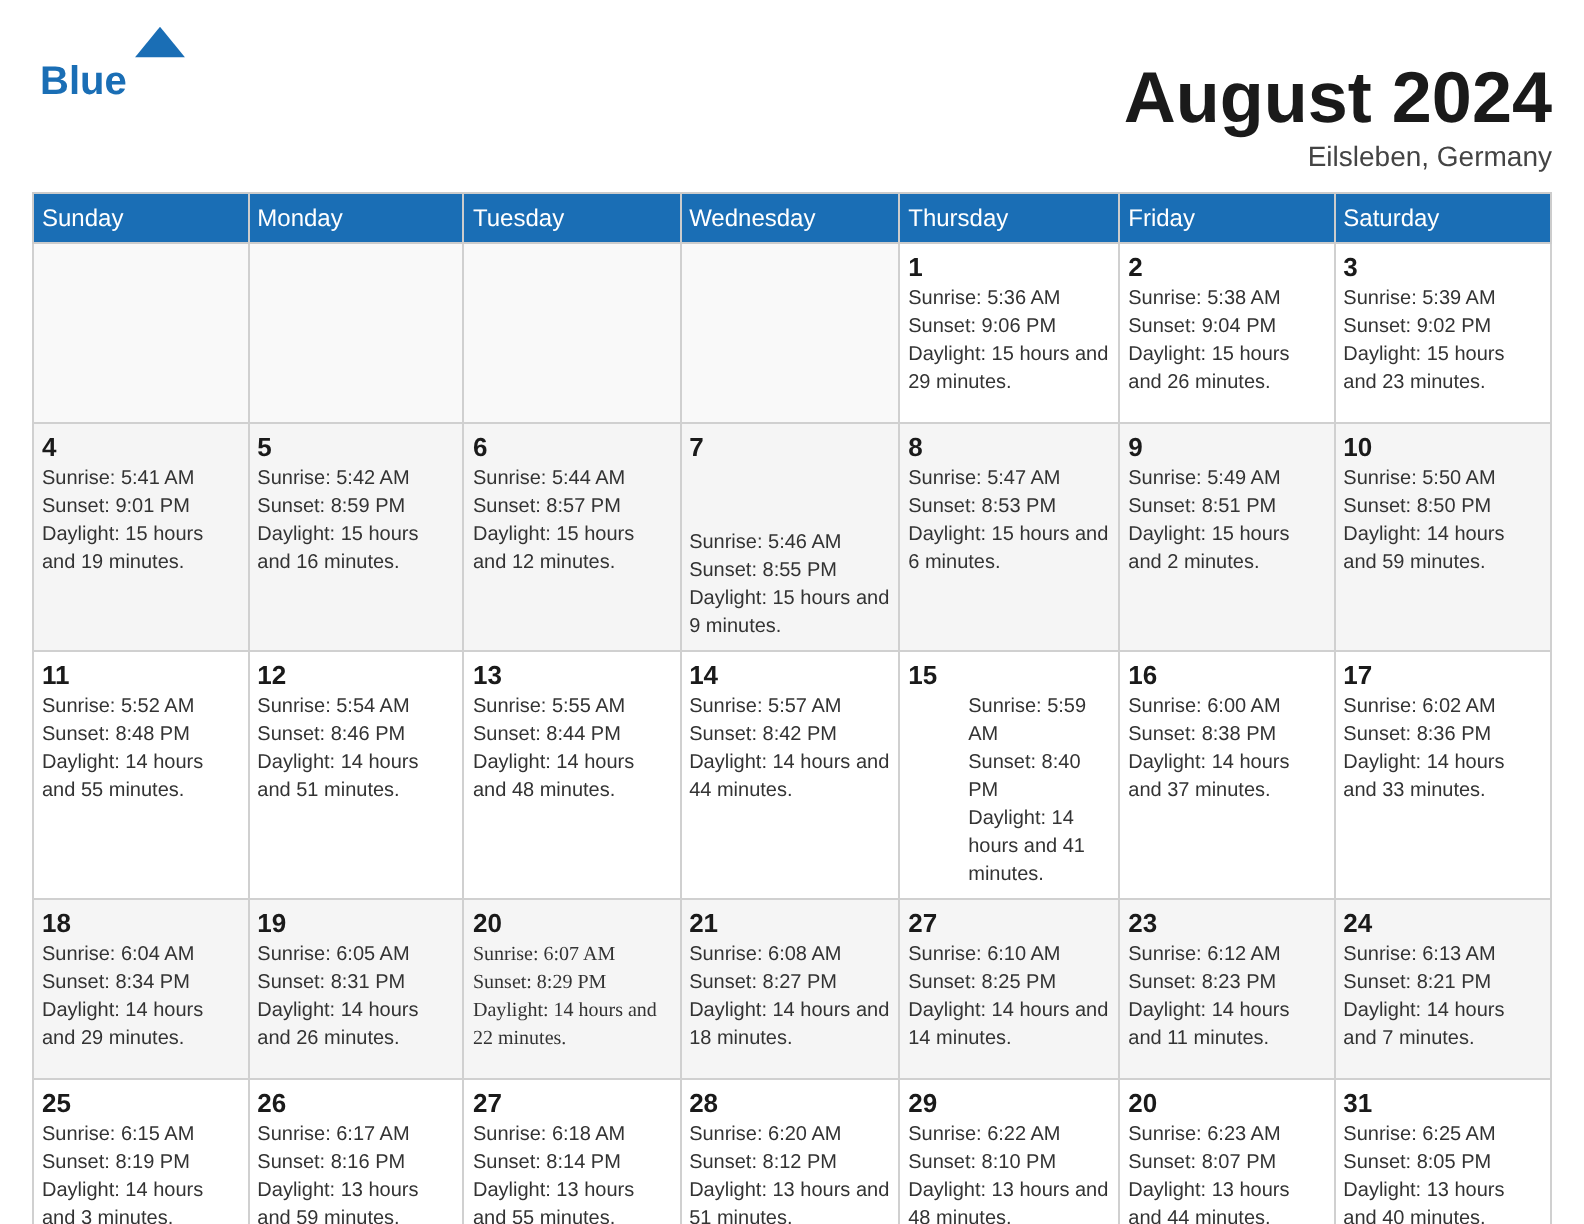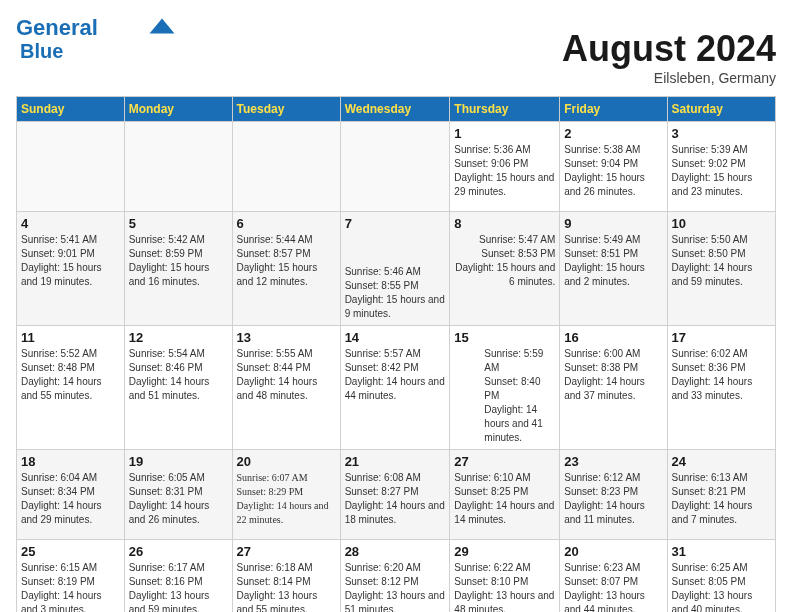--- a/index.html
+++ b/index.html
@@ -47,25 +47,25 @@
       font-size: 14px;
       color: #444;
     }
     table {
       width: 100%;
       border-collapse: collapse;
       font-size: 10.5px;
     }
     th {
       background-color: #1a6eb5;
-      color: #fde047;
+      color: #ffffff;
       padding: 5px 4px;
       text-align: left;
       font-size: 12px;
-      font-weight: bold;
+      font-weight: normal;
       border: 1px solid #ccc;
     }
     td {
       border: 1px solid #d0d0d0;
       vertical-align: top;
       padding: 4px;
       width: 113px;
       height: 90px;
       background: #fff;
     }
@@ -91,23 +91,20 @@
       color: #555;
       margin-top: 6px;
     }
   </style>
 </head>
 <body>
 
 <div class="header">
   <div class="logo">
     <div style="display:flex;align-items:center;">
-      <span class="logo-text">
-        <span class="blue">General</span>
-      </span>
       <svg class="logo-icon" viewBox="0 0 40 26">
         <polygon points="20,2 38,24 2,24" fill="#1a6eb5"></polygon>
       </svg>
     </div>
     <span class="logo-text" style="margin-left:4px;color:#1a6eb5;font-size:20px;">Blue</span>
   </div>
   <div class="title-section">
     <div class="month-title">August 2024</div>
     <div class="location">Eilsleben, Germany</div>
   </div>
@@ -170,21 +167,21 @@
 Daylight: 15 hours and 12 minutes.</div>
         </td>
         <td class="gray-bg">
           <div class="day-number">7</div>
           <div class="day-info" style="white-space: pre-line; margin-top: 34px;">Sunrise: 5:46 AM
 Sunset: 8:55 PM
 Daylight: 15 hours and 9 minutes.</div>
         </td>
         <td class="gray-bg">
           <div class="day-number">8</div>
-          <div class="day-info" style="white-space: pre-line; text-align: right;">Sunrise: 5:47 AM
+          <div class="day-info" style="white-space: pre-line;">Sunrise: 5:47 AM
 Sunset: 8:53 PM
 Daylight: 15 hours and 6 minutes.</div>
         </td>
         <td class="gray-bg">
           <div class="day-number">9</div>
           <div class="day-info" style="white-space: pre-line;">Sunrise: 5:49 AM
 Sunset: 8:51 PM
 Daylight: 15 hours and 2 minutes.</div>
         </td>
         <td class="gray-bg">

